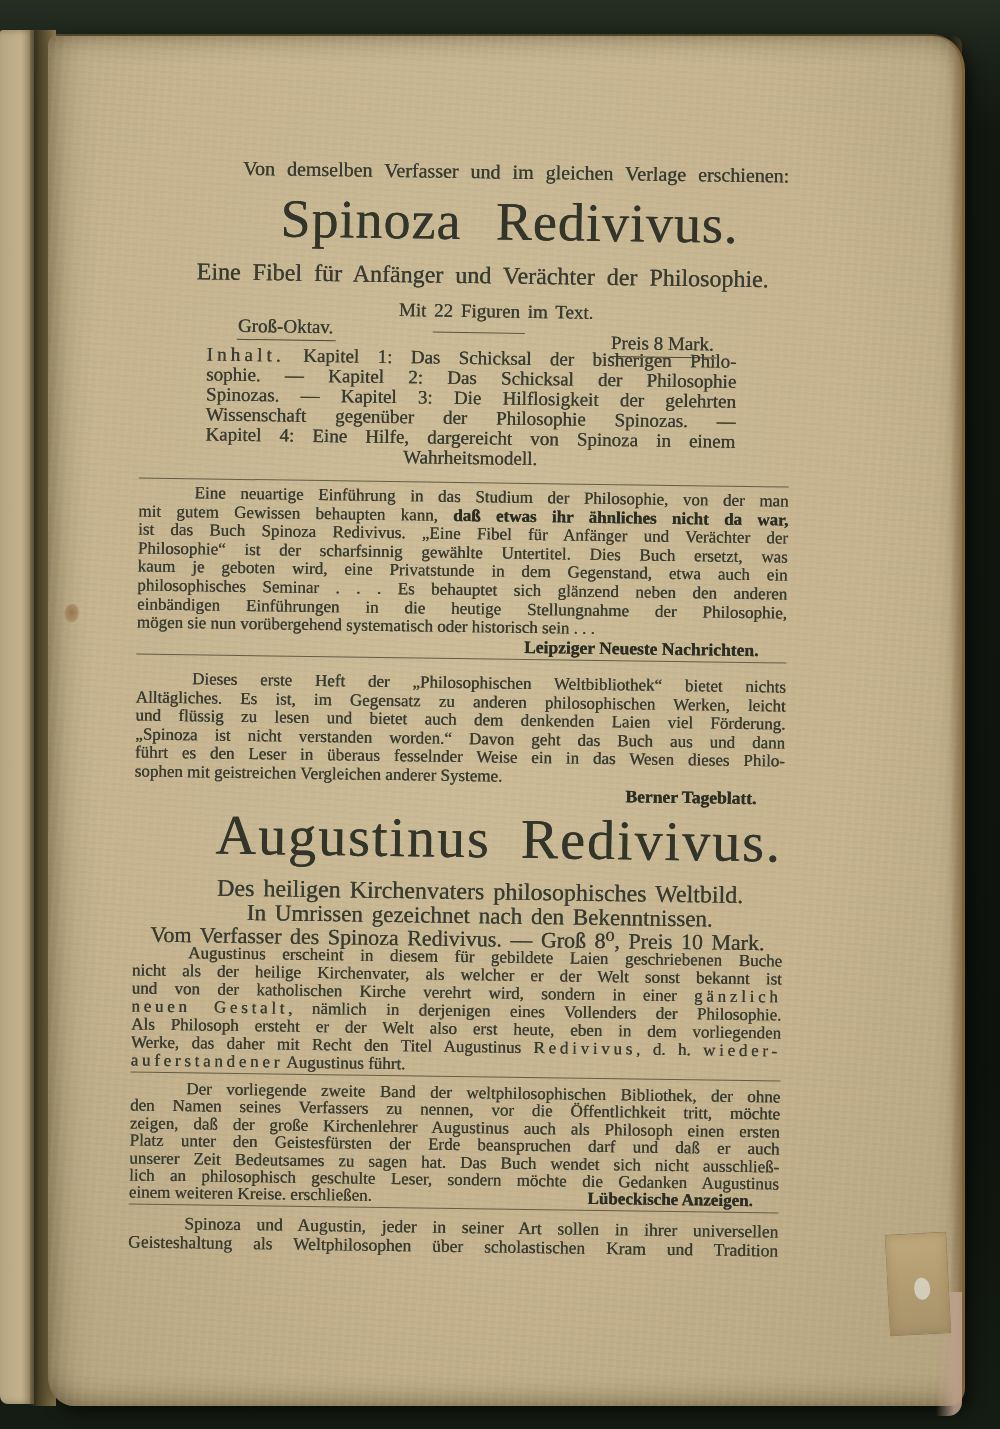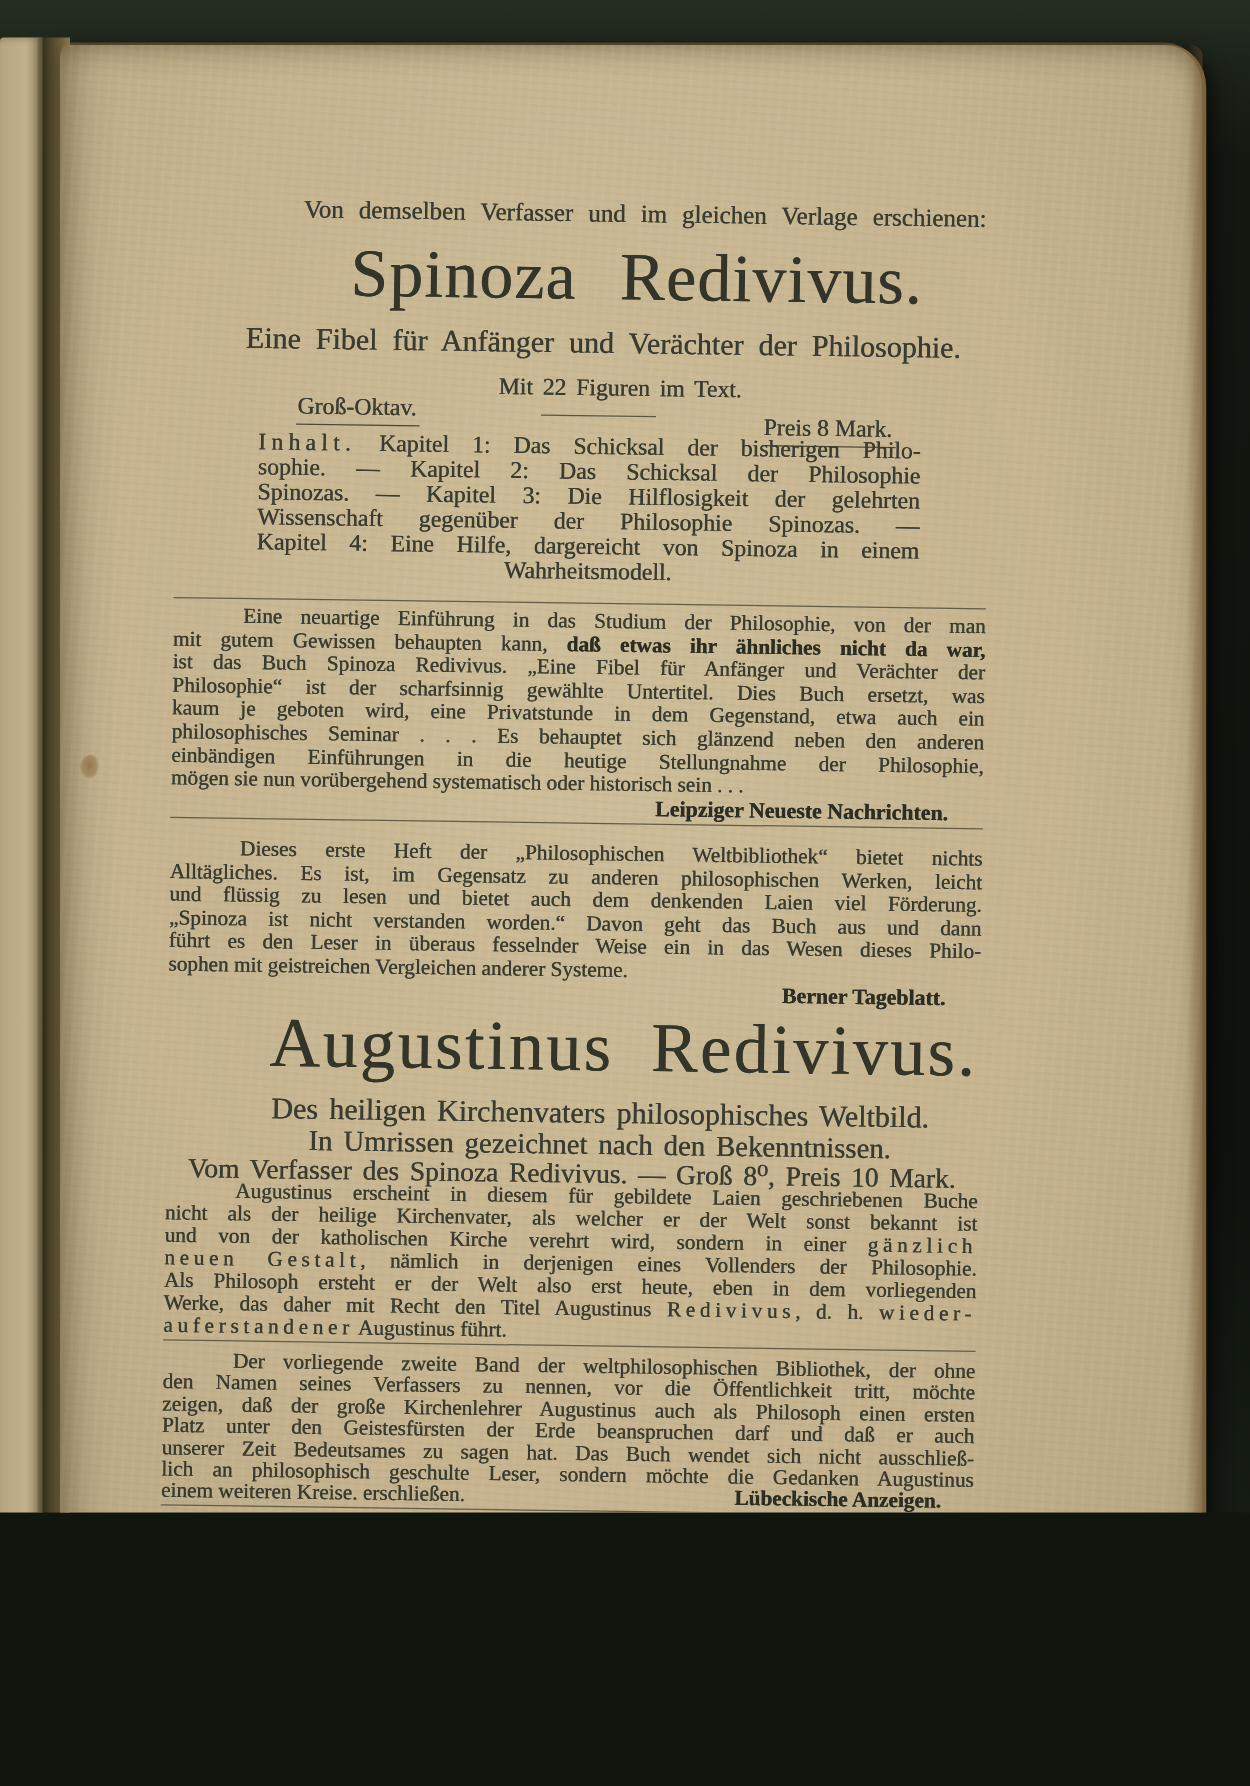--- a/index.html
+++ b/index.html
@@ -1,21 +1,21 @@
 <!DOCTYPE html>
 <html><head>
 <meta charset="utf-8">
 <style>
   html,body{margin:0;padding:0;}
   body{
     width:1000px;height:1429px;overflow:hidden;
     font-family:"Liberation Serif","DejaVu Serif",serif;
     background:#10150e;
   }
-  .stage{position:relative;width:1000px;height:1210px;overflow:hidden;
+  .stage{position:relative;width:1000px;height:1429px;overflow:hidden;
     background:linear-gradient(180deg,#262d22 0px,#1c231a 50px,#121810 130px,#0d130c 75%,#151c13 100%);
   }
   
   .prev-page{
     position:absolute;left:0;top:30px;width:34px;height:1374px;
     background:linear-gradient(90deg,#b6a581,#c2b18c 60%,#a6956f);
     border-radius:3px 0 0 8px;
     box-shadow:inset -5px 0 7px rgba(55,45,22,.4);
   }
   

